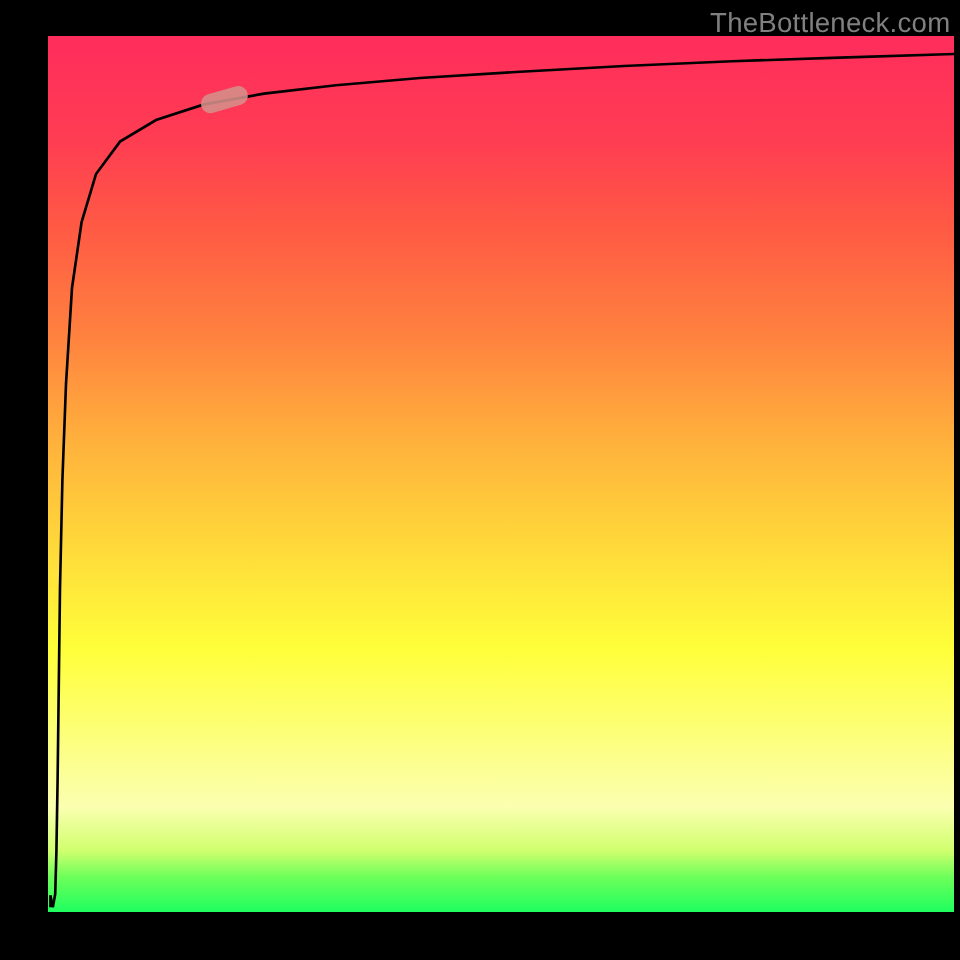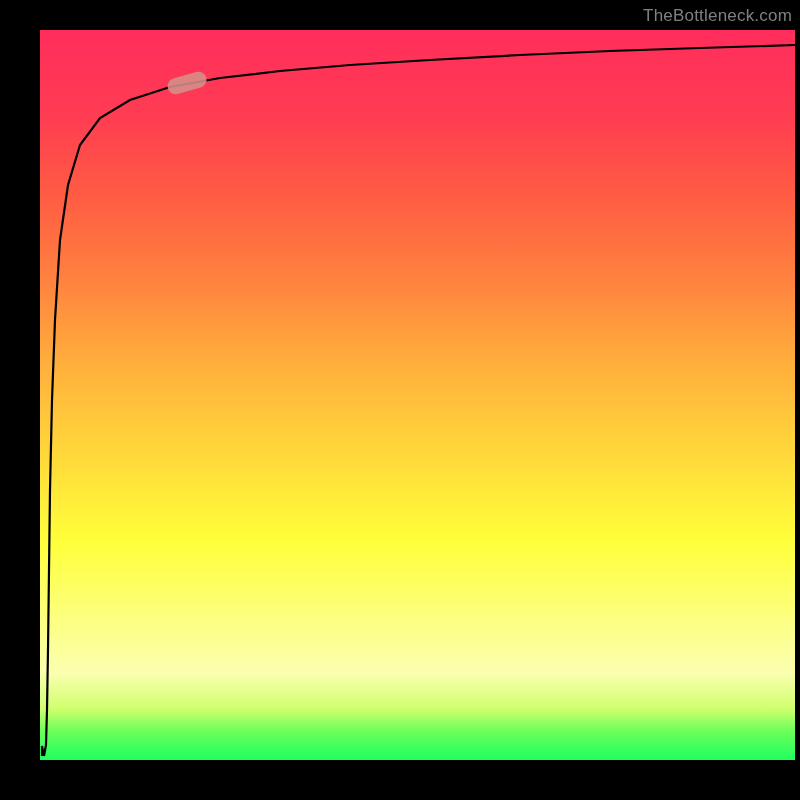--- a/index.html
+++ b/index.html
@@ -45,21 +45,21 @@
     top: 30px;
     width: 755px;
     height: 730px;
     pointer-events: none;
   }
   .watermark {
     position: absolute;
     top: 6px;
     right: 8px;
     color: #808080;
-    font-size: 17px;
+    font-size: 23px;
     font-weight: 400;
     letter-spacing: 0.2px;
   }
   .marker {
     fill: #d58f8a;
     fill-opacity: 0.88;
   }
 </style>
 </head>
 <body>

